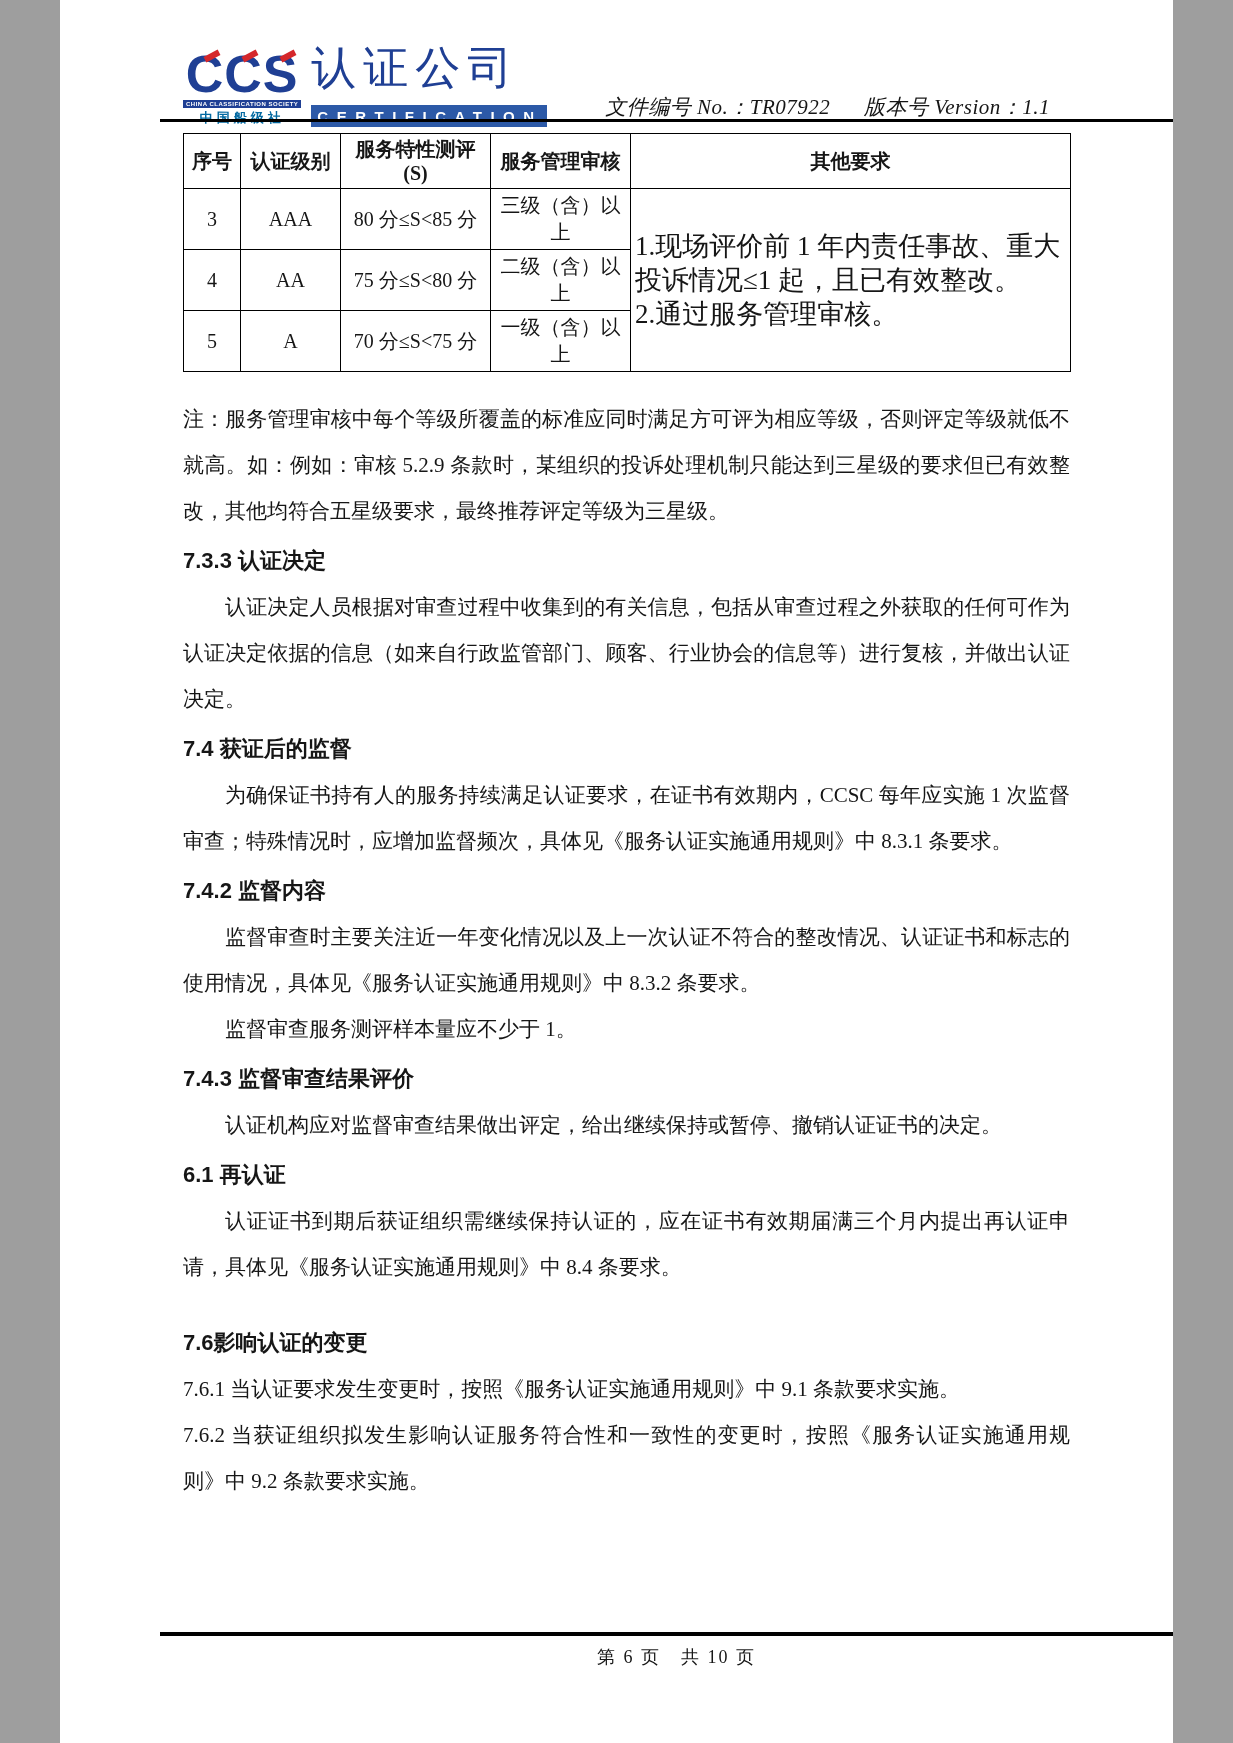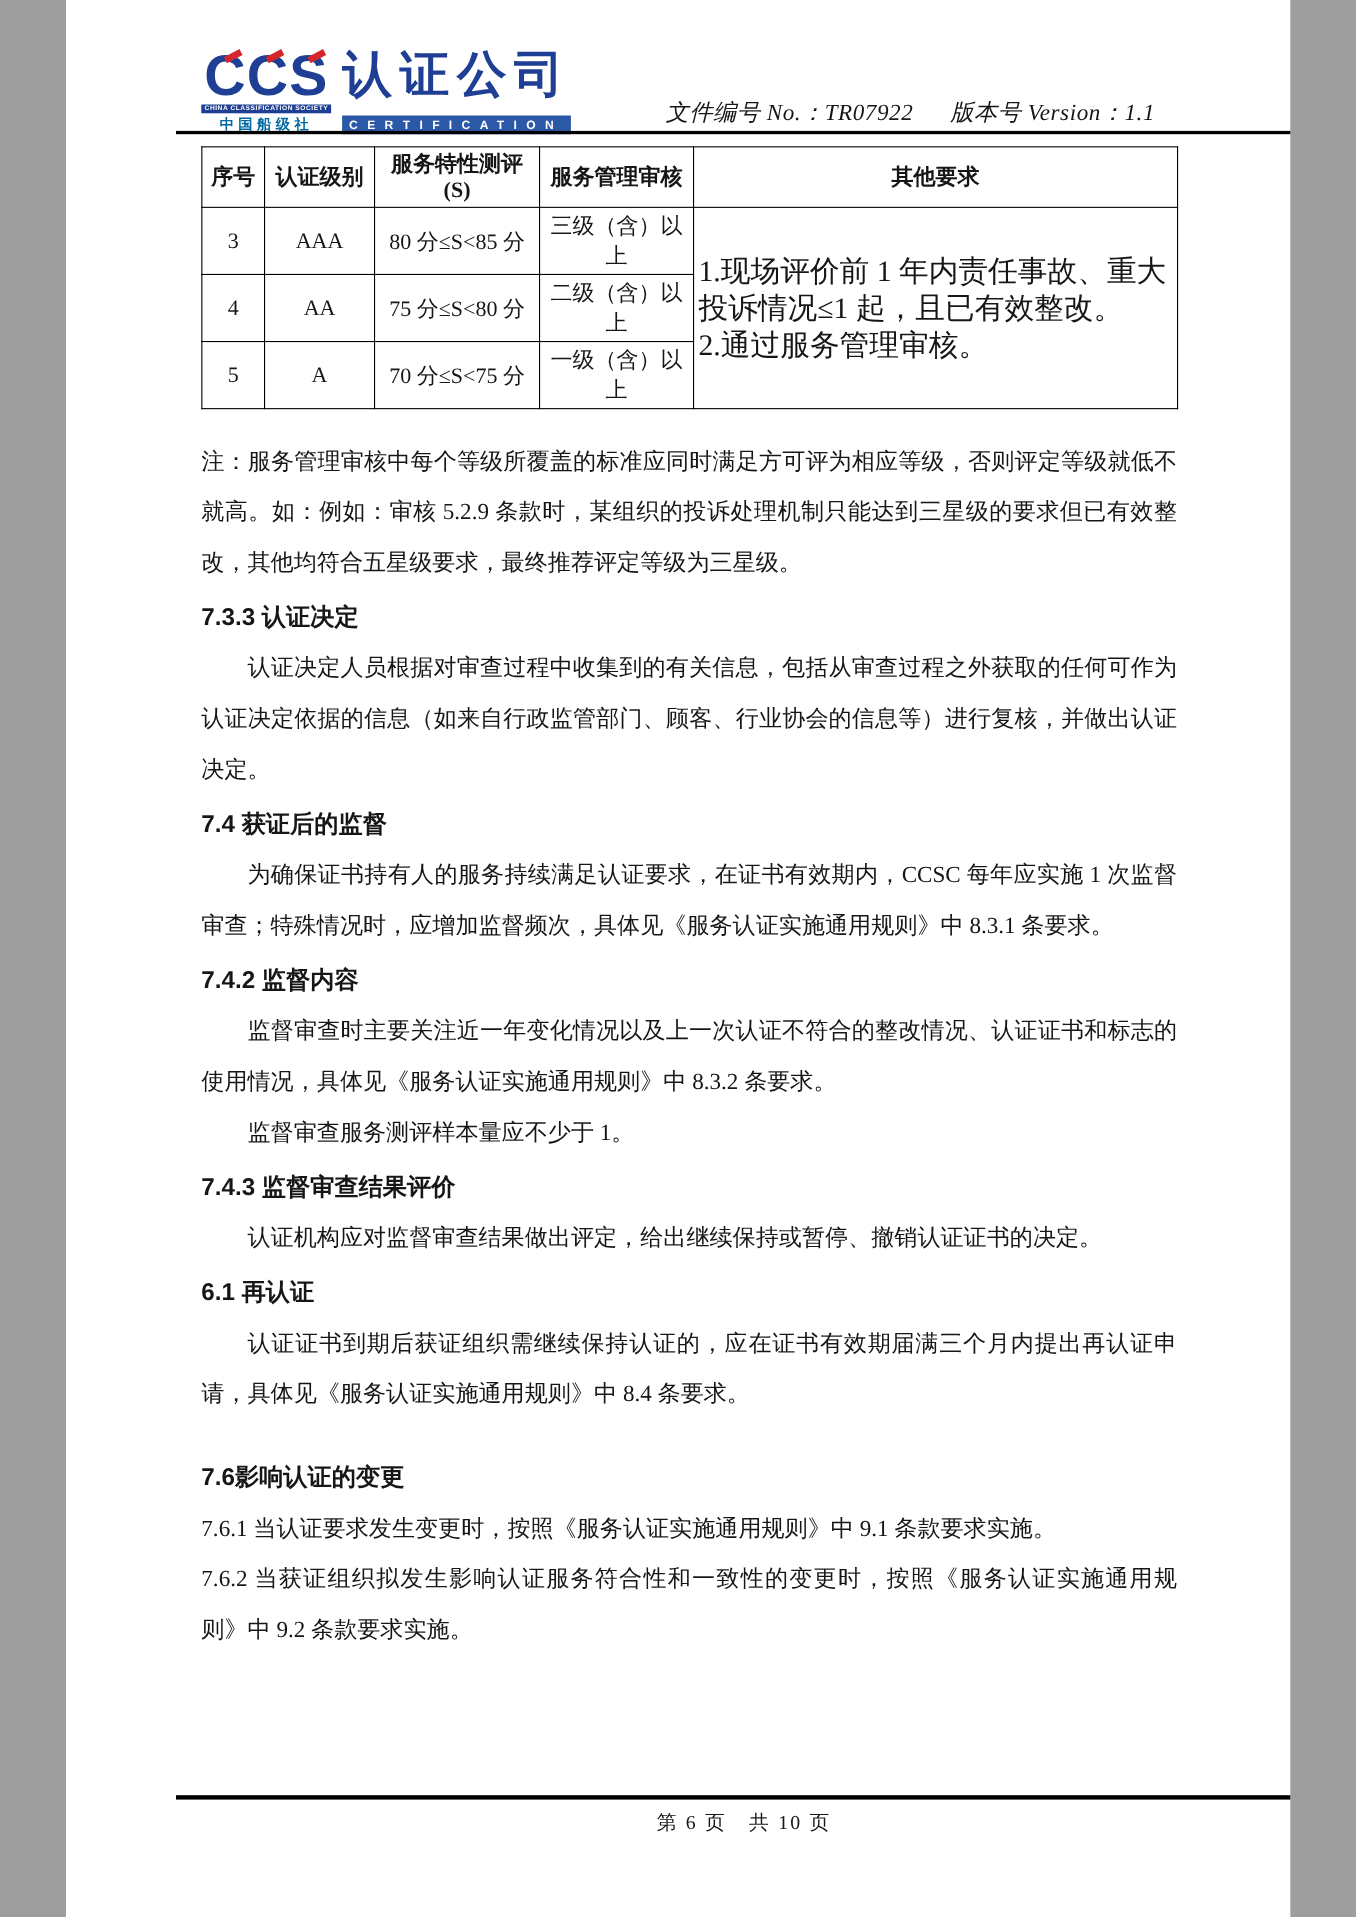--- a/index.html
+++ b/index.html
@@ -29,28 +29,28 @@
   .society-bar{
     margin-top:2px;background:#1f3f94;color:#fff;
     font-family:"Liberation Sans",sans-serif;font-size:6px;font-weight:bold;
     padding:1px 3px;letter-spacing:0.5px;white-space:nowrap;
   }
   .society-cn{
     color:#0369a1;font-size:13px;font-weight:bold;letter-spacing:4px;margin-top:1px;white-space:nowrap;
   }
   .logo-right{display:flex;flex-direction:column;}
   .company-cn{
-    color:#1f3f94;font-size:45px;font-weight:700;line-height:1.05;
+    color:#1f3f94;font-size:45px;font-weight:400;line-height:1.05;
     letter-spacing:7px;white-space:nowrap;
     font-family:"Liberation Sans","DejaVu Sans",sans-serif;
   }
   .cert-bar{
     background:#2c59a7;color:#ffffff;
     font-family:"Liberation Sans",sans-serif;
-    font-size:11px;font-weight:bold;letter-spacing:8.5px;
+    font-size:15px;font-weight:bold;letter-spacing:8.5px;
     padding:3px 4px 2px 6px;margin-top:14px;white-space:nowrap;
   }
   .hdr-text{
     margin-left:auto;font-size:21px;white-space:nowrap;
     padding-bottom:6px;letter-spacing:0.5px;font-style:italic;
   }
   .hdr-text span{margin-left:28px;}
   .hdr-rule{position:absolute;top:119px;left:100px;width:1060px;height:3px;background:#000;}
 
   

